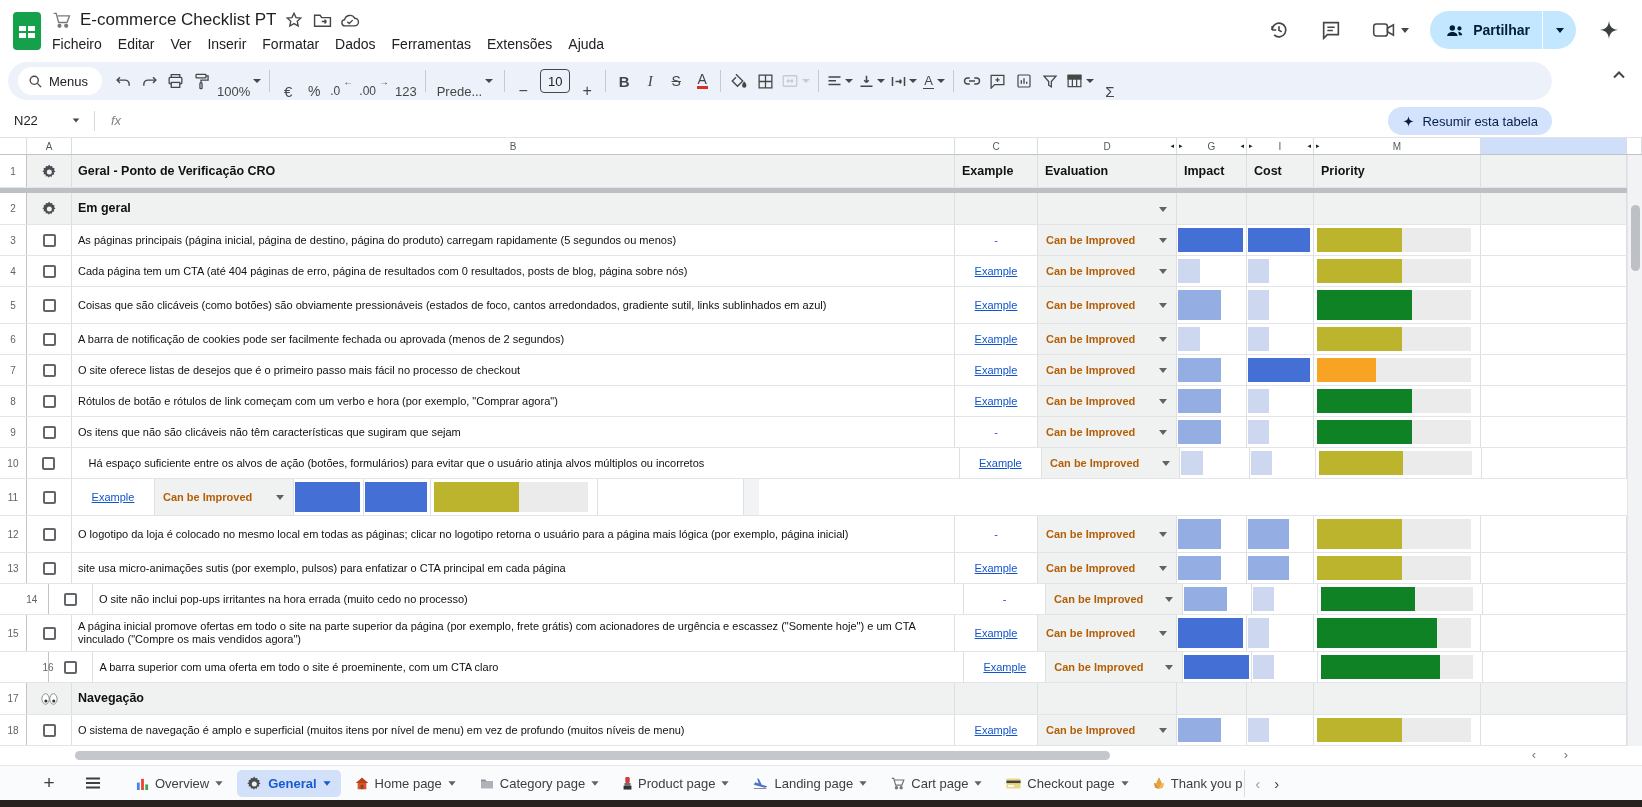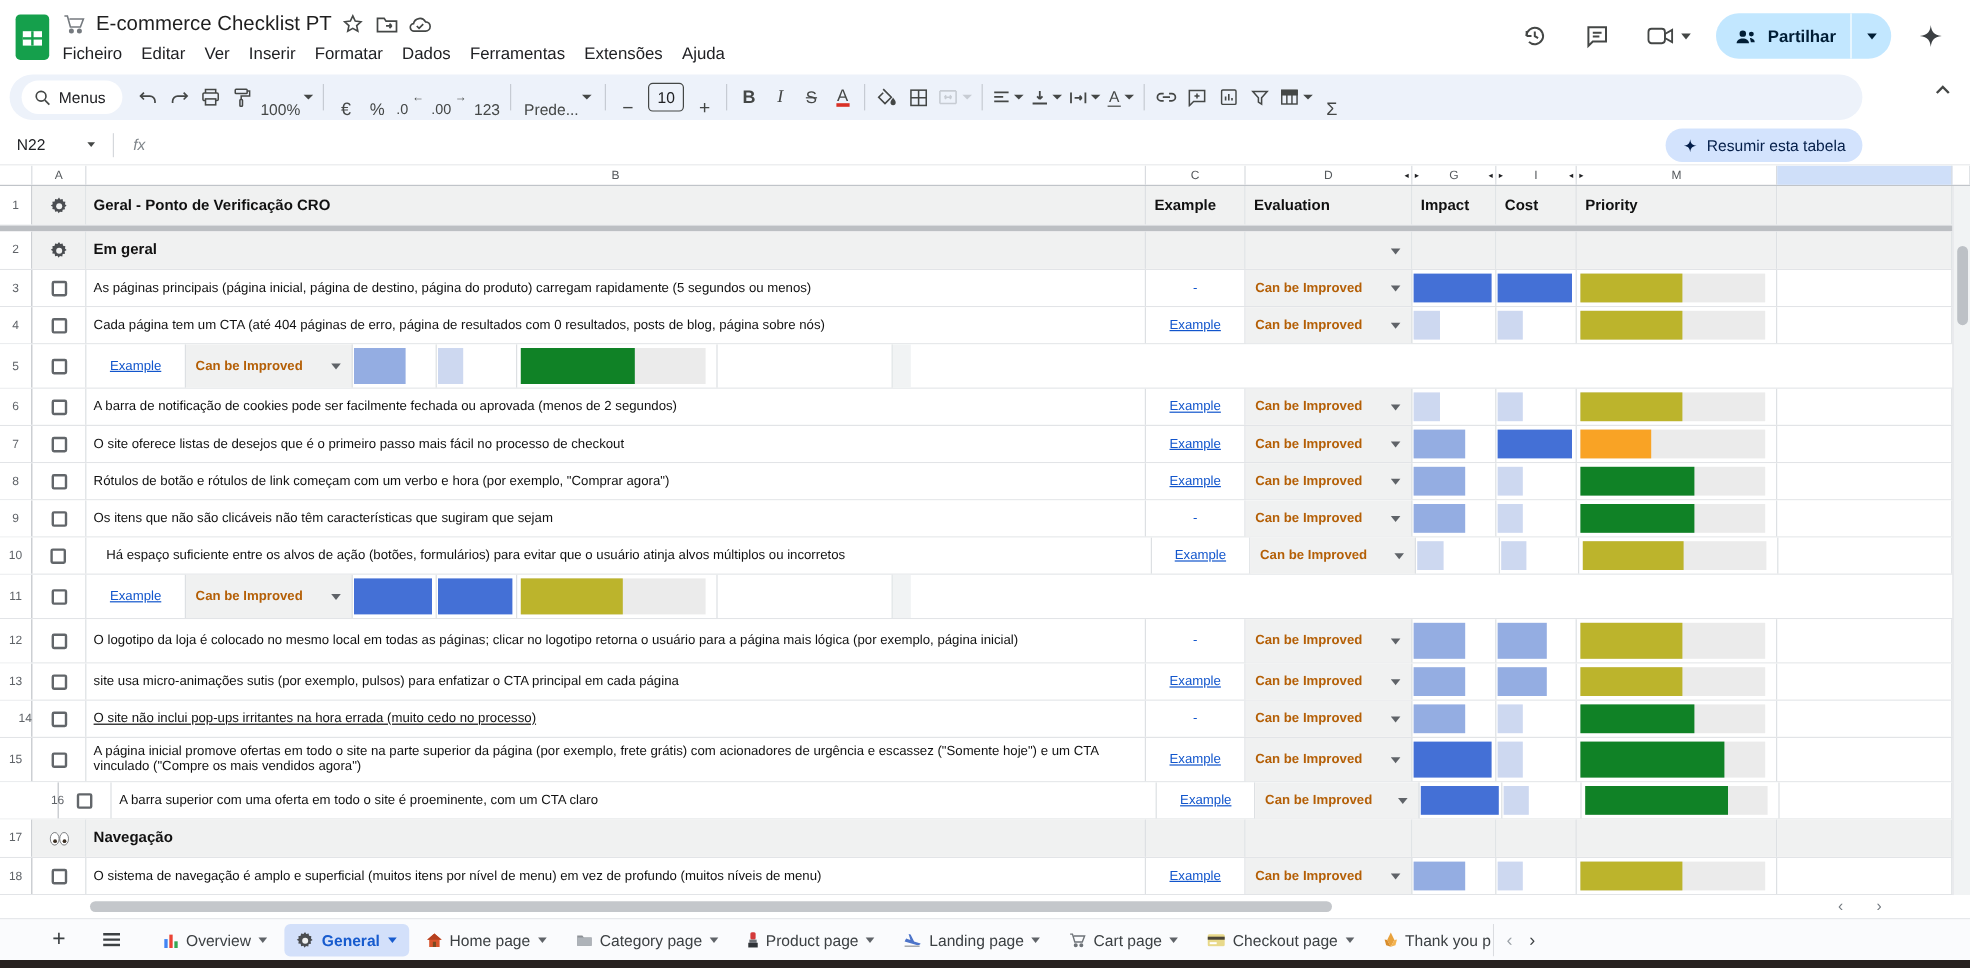--- a/index.html
+++ b/index.html
@@ -505,20 +505,23 @@
           </div>
         </div>
         <div class="cell " style="width: 146px;"></div>
         <div class="cell " style="width: 15px; border-right: none; background: rgb(241, 243, 244);"></div>
       </div>
       <div class="row" style="height: 37px;">
         <div class="rownum" style="width: 27px;">5</div>
         <div class="cell " style="width: 45px; display: flex;">
           <div class="checkbox"></div>
         </div>
+        <div class="cell btext" style="width: 883px;">
+          <span>Coisas que são clicáveis (como botões) são obviamente pressionáveis (estados de foco, cantos arredondados, gradiente sutil, links sublinhados em azul)</span>
+        </div>
         <div class="cell ex-cell" style="width: 83px;">
           <span class="ex-link">Example</span>
         </div>
         <div class="cell eval-cell" style="width: 139px;">
           <span class="eval-txt">Can be Improved</span>
           <span class="eval-caret"></span>
         </div>
         <div class="cell " style="width: 70px;">
           <div class="bar" style="width: 43px; background: rgb(148, 173, 226);"></div>
         </div>
@@ -756,25 +759,25 @@
         </div>
         <div class="cell " style="width: 167px;">
           <div class="ptrack">
             <div class="pbar" style="width: 55%; background: rgb(188, 180, 44);"></div>
           </div>
         </div>
         <div class="cell " style="width: 146px;"></div>
         <div class="cell " style="width: 15px; border-right: none; background: rgb(241, 243, 244);"></div>
       </div>
       <div class="row" style="height: 31px;">
-        <div class="rownum" style="width: 27px; padding-left: 16px;">14</div>
-        <div class="cell " style="width: 45px; display: flex;">
-          <div class="checkbox"></div>
-        </div>
-        <div class="cell btext nowrap" style="width: 883px; text-decoration: underline;">
+        <div class="rownum" style="width: 49px; padding-left: 16px;">14</div>
+        <div class="cell " style="width: 45px; display: flex;">
+          <div class="checkbox"></div>
+        </div>
+        <div class="cell btext nowrap" style="width: 883px;">
           <span>O site não inclui pop-ups irritantes na hora errada (muito cedo no processo)</span>
         </div>
         <div class="cell ex-cell" style="width: 83px;">
           <span class="ex-dash">-</span>
         </div>
         <div class="cell eval-cell" style="width: 139px;">
           <span class="eval-txt">Can be Improved</span>
           <span class="eval-caret"></span>
         </div>
         <div class="cell " style="width: 70px;">

